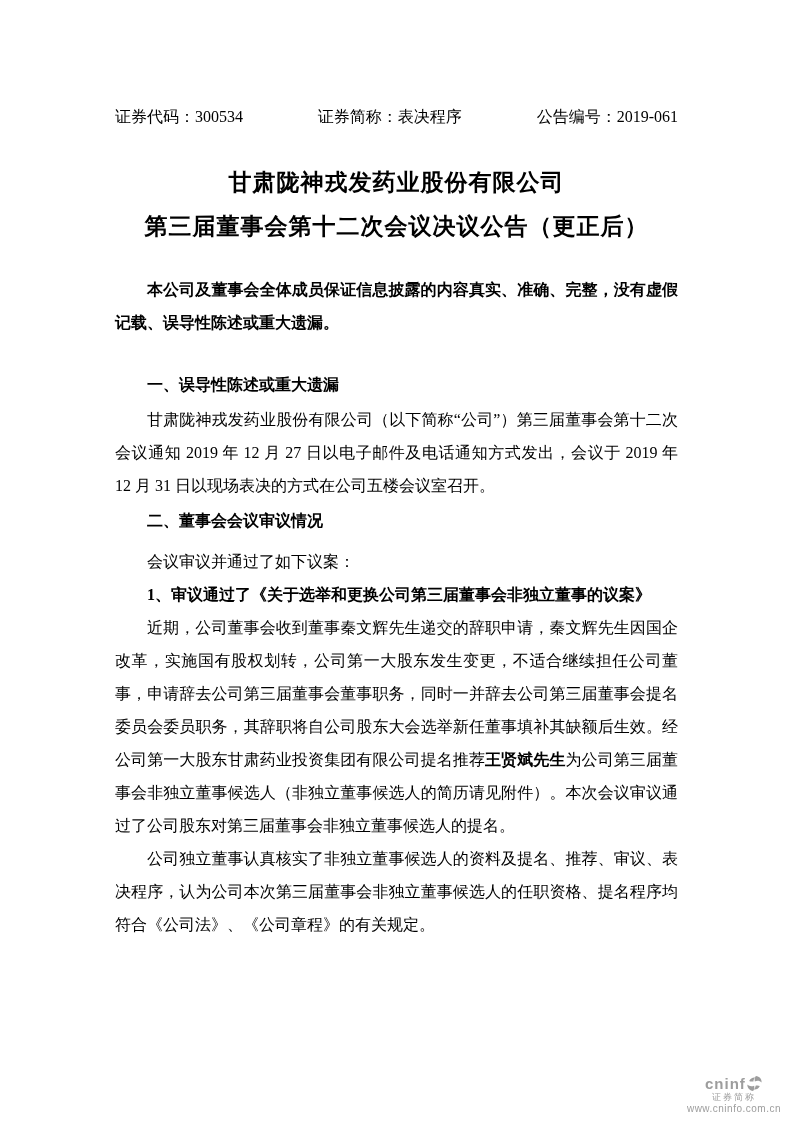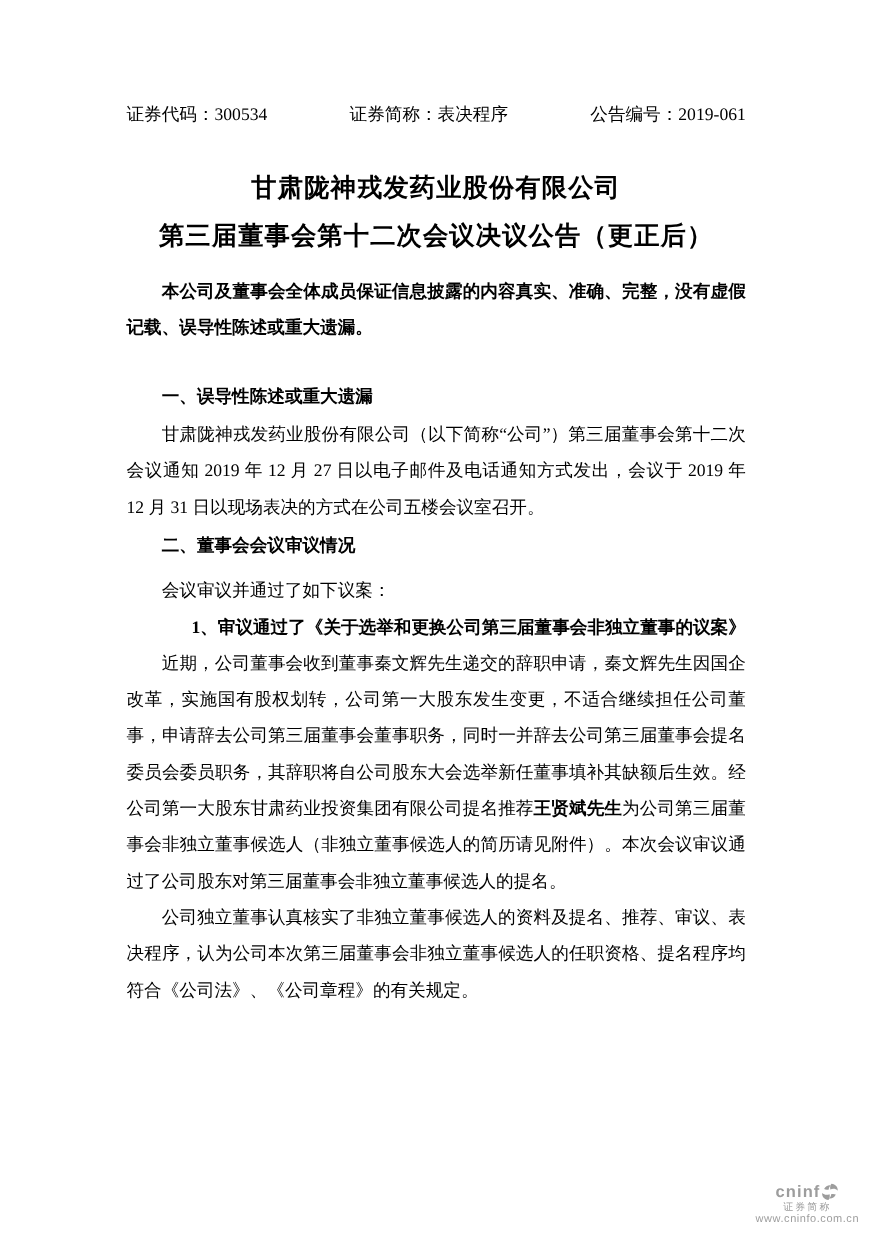--- a/index.html
+++ b/index.html
@@ -18,31 +18,32 @@
     color: #000000;
     overflow: hidden;
   }
   .doc-header {
     display: flex;
     justify-content: space-between;
     align-items: flex-end;
     font-size: 16px;
     line-height: 20px;
     white-space: nowrap;
+    margin-top: 12px;
   }
   .doc-title {
     margin-top: 34px;
     text-align: center;
     font-weight: bold;
     font-size: 23px;
     line-height: 44px;
     letter-spacing: 1px;
   }
   .disclaimer {
-    margin: 12px 0 0 0;
+    margin: 24px 0 0 0;
     font-weight: bold;
     font-size: 16px;
     line-height: 33px;
     text-align: justify;
     text-indent: 2em;
   }
   .sec-heading {
     margin: 29px 0 0 0;
     font-weight: bold;
     font-size: 16px;
@@ -64,21 +65,20 @@
   }
   p.body.gap {
     margin-top: 8px;
   }
   .item-heading {
     margin: 0;
     font-weight: bold;
     font-size: 16px;
     line-height: 33px;
     text-indent: 2em;
-    text-align: right;
   }
   .watermark {
     position: absolute;
     right: 12px;
     bottom: 8px;
     text-align: center;
     font-family: "Liberation Sans", sans-serif;
     line-height: 1.15;
   }
   .wm-row {

